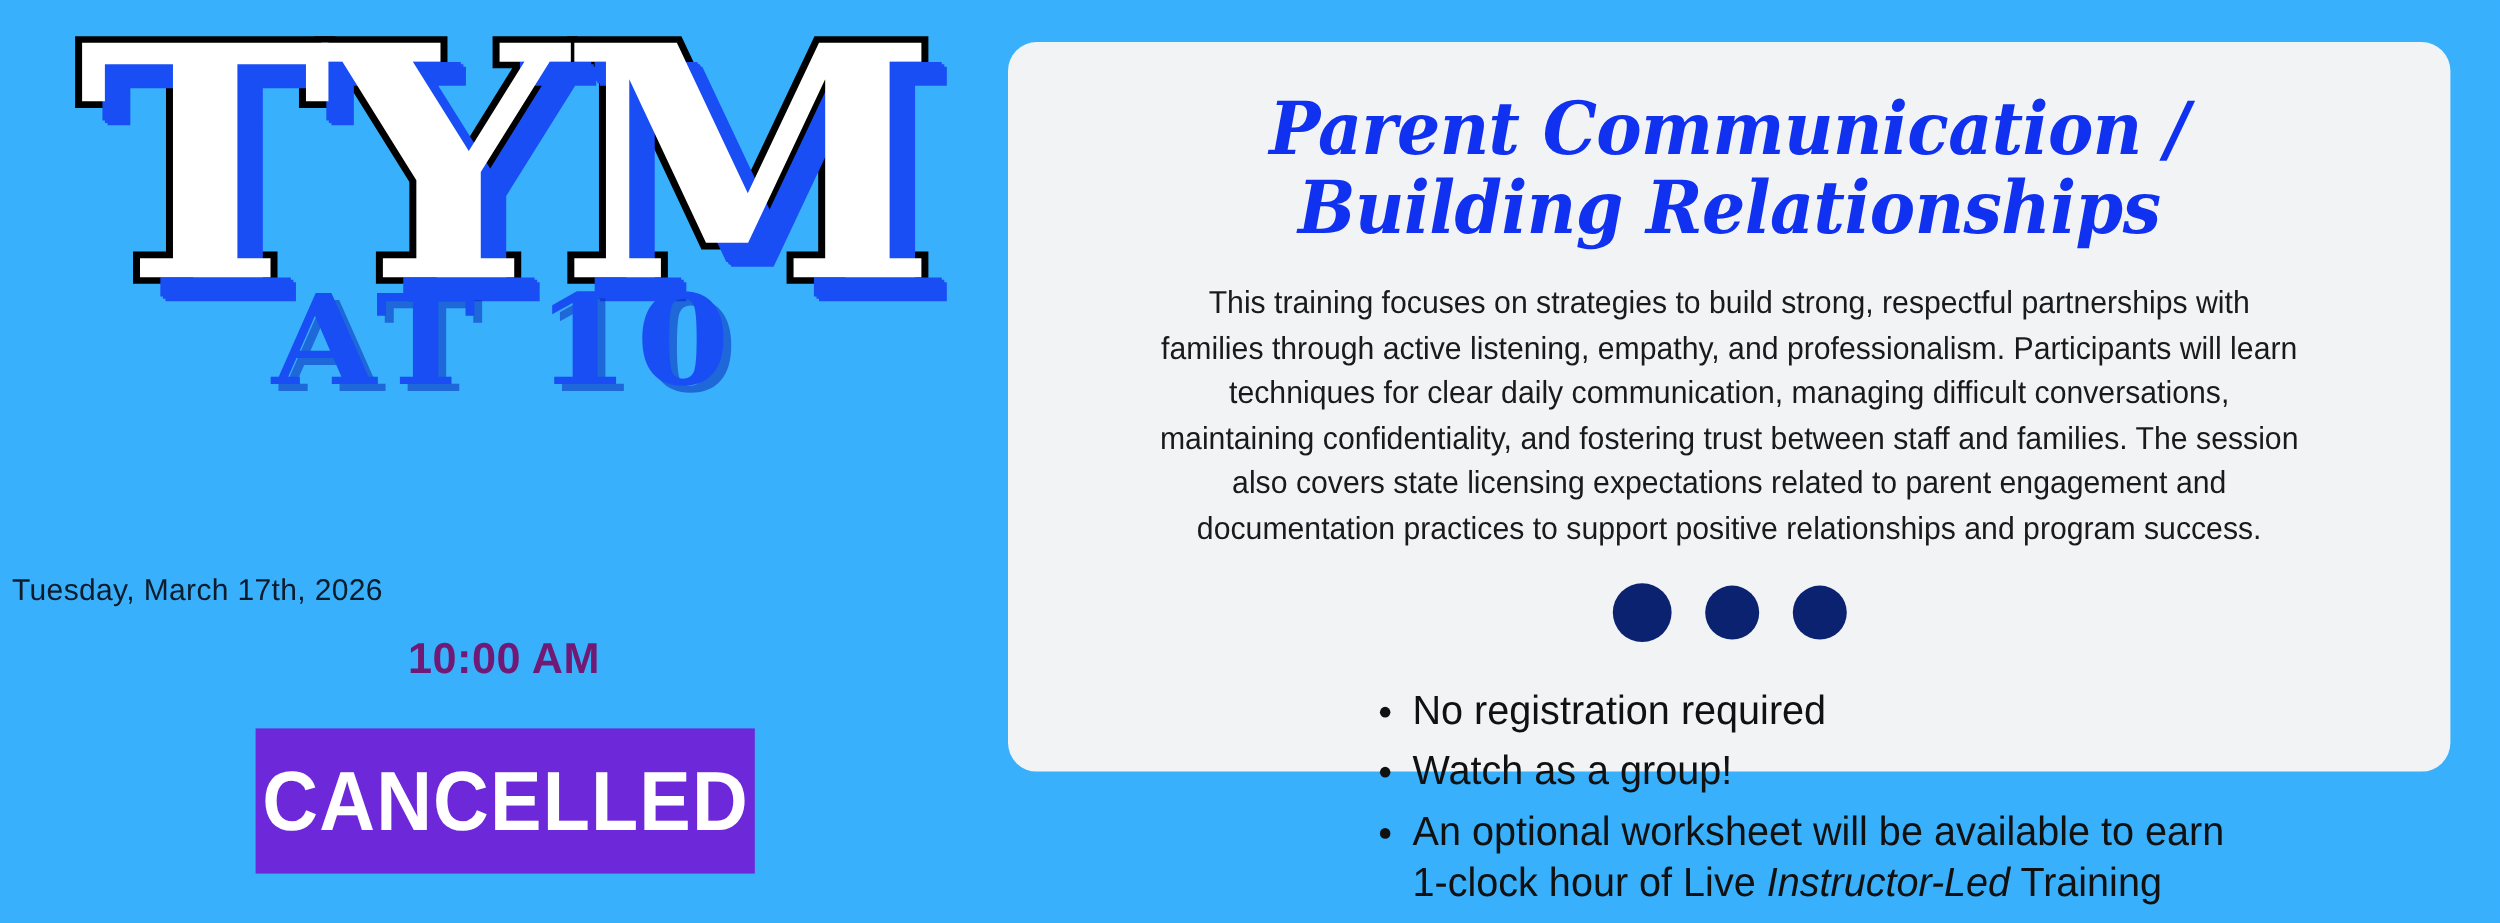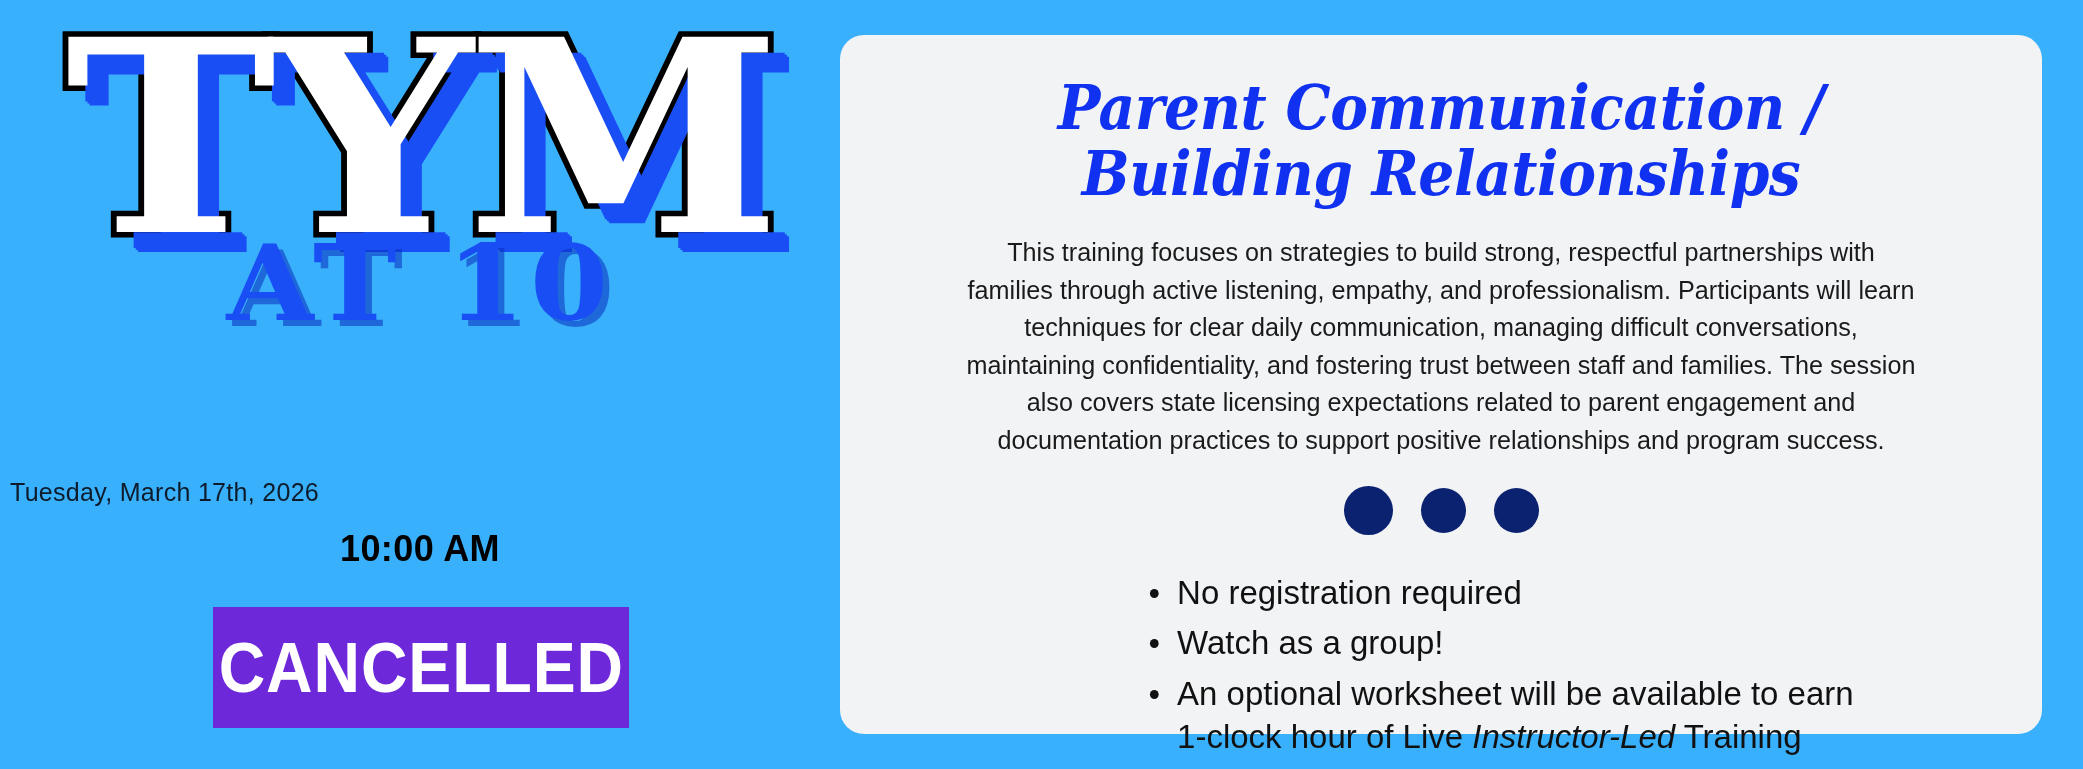--- a/index.html
+++ b/index.html
@@ -83,21 +83,21 @@
   }
 
   .time-line {
     position: absolute;
     left: 0;
     top: 528px;
     width: 840px;
     text-align: center;
     font-size: 36px;
     font-weight: bold;
-    color: #000000;
+    color: #701a75;
     letter-spacing: 0.4px;
   }
 
   .cancelled-banner {
     position: absolute;
     left: 213px;
     top: 607px;
     width: 416px;
     height: 121px;
     background: #6d28d9;
@@ -115,21 +115,21 @@
     transform: scaleX(0.92);
     line-height: 1;
   }
 
   
   .info-card {
     position: absolute;
     left: 840px;
     top: 35px;
     width: 1202px;
-    height: 699px;
+    height: 608px;
     background: #f2f3f5;
     border-radius: 24px;
     box-sizing: border-box;
     padding: 0;
   }
 
   .card-title {
     margin: 0;
     padding: 40px 70px 0 70px;
     text-align: center;

